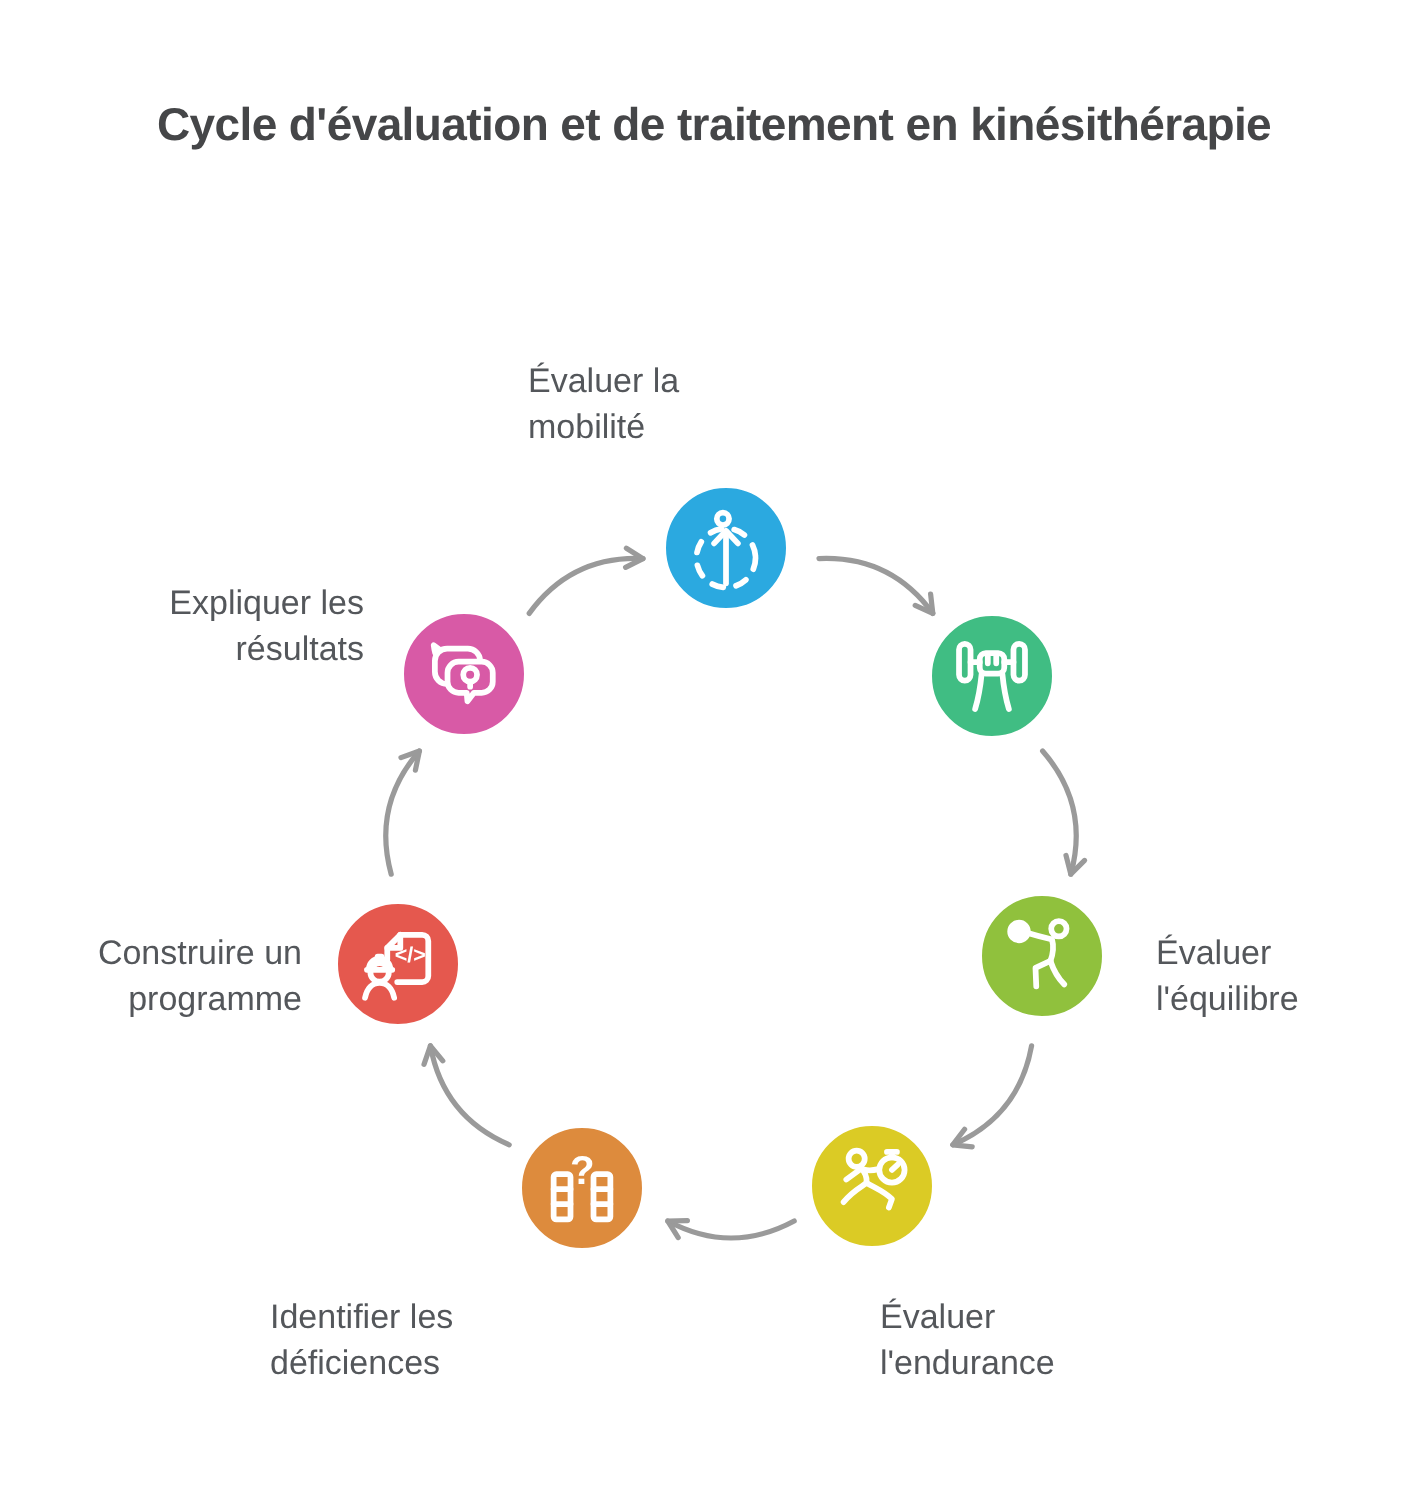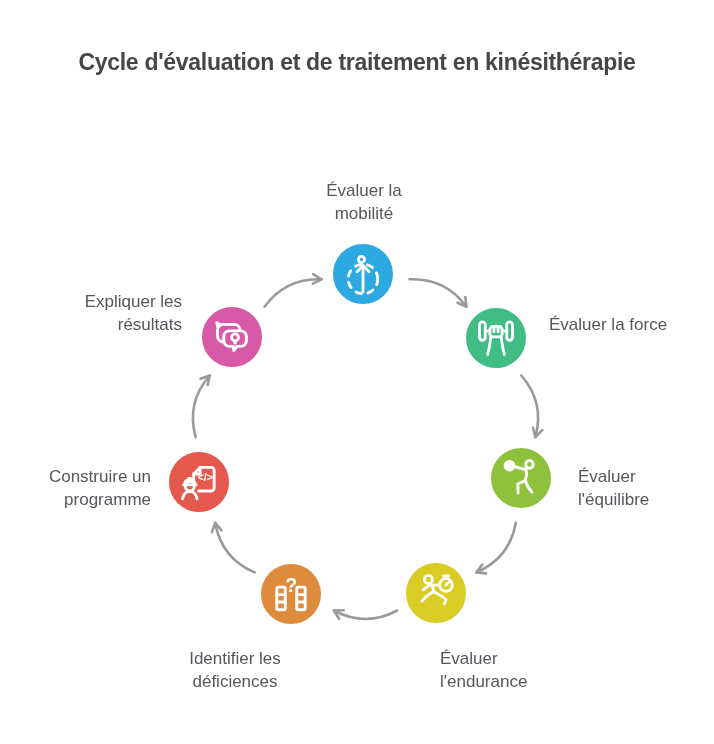--- a/index.html
+++ b/index.html
@@ -17,21 +17,21 @@
     width:66px;height:66px;border-radius:50%;border:3px solid #fff;
     display:flex;align-items:center;justify-content:center;
     box-sizing:border-box;margin:0;
   }
   .circle svg{width:46px;height:46px;stroke:#fff;fill:none;stroke-width:1.5;
     stroke-linecap:round;stroke-linejoin:round;}
   .step-label{
     position:absolute;font-size:17px;line-height:23px;font-weight:500;
     color:var(--label,#54575B);white-space:pre-line;
   }
-  .ta-c{text-align:center;width:200px;}
+  .ta-c{width:200px;}
   .ta-r{text-align:right;width:200px;}
 </style>
 </head>
 <body>
 
 <div class="stage">
 
   <div class="diagram-title">Cycle d'évaluation et de traitement en kinésithérapie</div>
 
   <svg id="arrows" class="arrow-layer" width="714" height="744">
@@ -69,21 +69,20 @@
       <svg viewBox="0 0 24 24">
         <rect x="3.4" y="3.6" width="3" height="9.6" rx="1.5"></rect>
         <rect x="17.6" y="3.6" width="3" height="9.6" rx="1.5"></rect>
         <path d="M6.4 8.4 H8.8 M15.2 8.4 H17.6"></path>
         <rect x="8.8" y="6" width="6.4" height="5.4" rx="1.6"></rect>
         <path d="M10.9 6.2 V8.7 M13.1 6.2 V8.7"></path>
         <path d="M9.3 11.4 C9 14.6 8.5 17.6 7.6 20.6 M14.7 11.4 C15 14.6 15.5 17.6 16.4 20.6"></path>
       </svg>
     </div>
   </div>
-  <div class="step-label" style="left:549px;top:313px">Évaluer la force</div>
 
   <div class="node" style="left:488px;top:445px">
     <div class="circle" style="background-color: rgb(144, 193, 61);">
       <svg viewBox="0 0 24 24">
         <circle cx="6" cy="5.6" r="2.3" fill="#fff"></circle>
         <circle cx="16.4" cy="4.9" r="2"></circle>
         <path d="M8.3 6 C10.3 6.6 12.2 7.1 13.9 7.5"></path>
         <path d="M14.6 7.6 C15.1 9.4 14.9 11.4 14.2 13.3"></path>
         <path d="M14.2 13.3 L10.3 15.1 L10.5 19.9"></path>
         <path d="M14.2 13.3 C15 15.7 16 17.6 17.8 19.4"></path>

